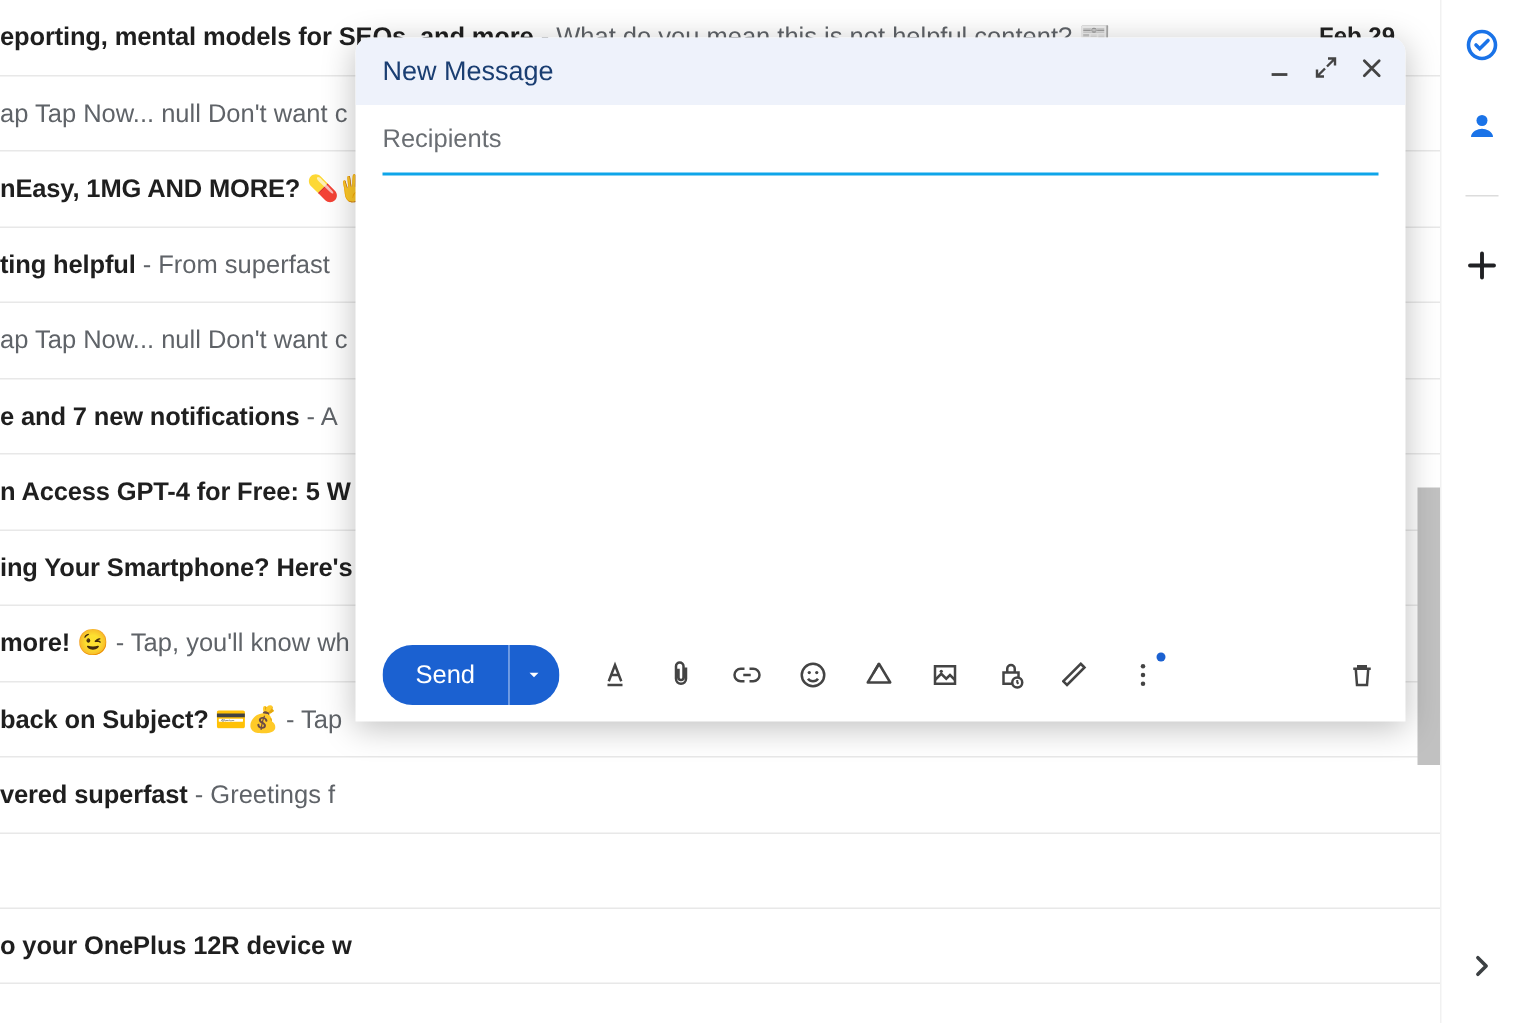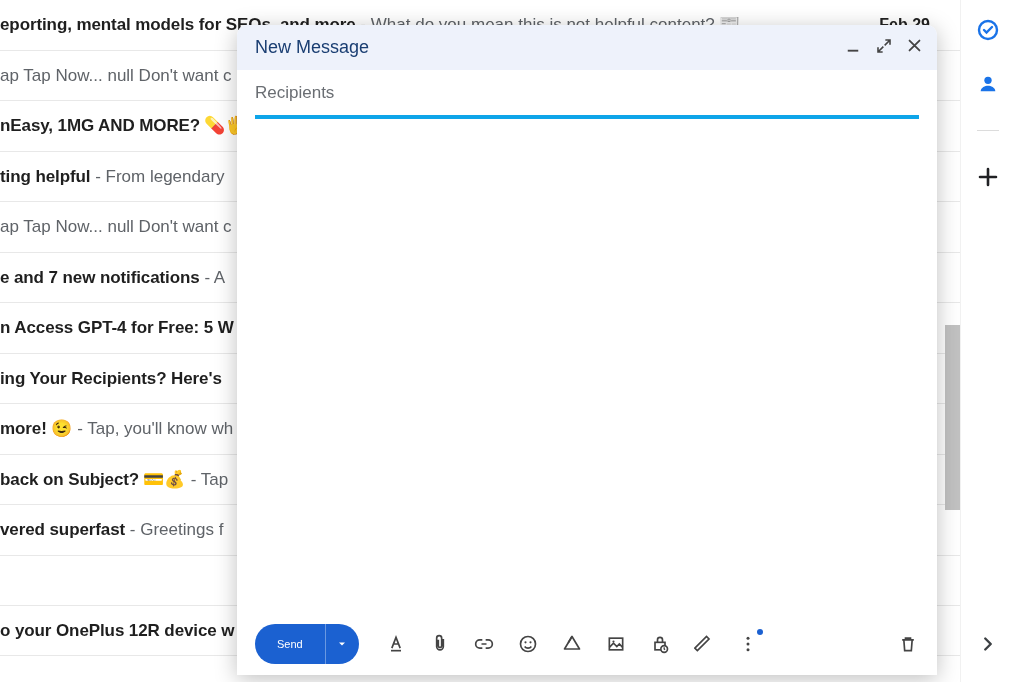--- a/index.html
+++ b/index.html
@@ -20,40 +20,40 @@
     
     .side-panel { position: absolute; top: 0; right: 0; width: 55px; height: 682px; background: #fff; border-left: 1px solid #f1f1f1; display: flex; flex-direction: column; align-items: center; padding-top: 18px; gap: 30px; }
     .side-icon { width: 24px; height: 24px; display: flex; align-items: center; justify-content: center; }
     .side-divider { width: 22px; height: 1px; background: #dcdcdc; margin: 4px 0; }
     .side-expander { position: absolute; bottom: 26px; right: 15px; width: 24px; height:24px; display:flex; align-items:center; justify-content:center; }
 
     
     .scroll-thumb { position: absolute; right: 55px; top: 325px; width: 15px; height: 185px; background: #c1c1c1; }
 
     
-    .compose { position: absolute; left: 237px; top: 25px; width: 700px; height: 650px; background: #fff; box-shadow: 0 4px 22px rgba(0,0,0,0.25); border-radius: 10px 10px 0 0; overflow: hidden; display:flex; flex-direction:column;justify-content:space-between; }
+    .compose { position: absolute; left: 237px; top: 25px; width: 700px; height: 456px; background: #fff; box-shadow: 0 4px 22px rgba(0,0,0,0.25); border-radius: 10px 10px 0 0; overflow: hidden; display:flex; flex-direction:column;justify-content:space-between; }
     .compose-header { background: #eef2fb; height: 45px; display: flex; align-items: center; justify-content: space-between; padding: 0 14px 0 18px; }
     .compose-title { color: #1a3e72; font-size: 18px; }
     .compose-header-right { display: flex; align-items: center; gap: 14px; }
     .compose-header-right svg, .compose-header-right .txt { color:#444; fill:#444; }
     .hclick { cursor:pointer; }
     
     .compose-fields { padding: 0 18px; }
-    .field-row { border-bottom: 4px solid #0ea5e9; padding: 13px 0 12px; }
+    .field-row { border-bottom: 2px solid #0ea5e9; padding: 13px 0 12px; }
     .field-input { width: 100%; border: none; outline: none; font-size: 17px; color:#222; }
     .field-input::placeholder { color: #6a6e73; }
     
     .compose-body { flex:1; padding: 10px 18px; }
     .body-area { width: 100%; height: 100%; border:none; outline:none; resize:none; font-size:15px; }
     
     .compose-toolbar { height: 62px; display: flex; align-items: center; padding: 0 18px; justify-content: space-between; }
     .toolbar-left { display:flex; align-items:center; gap: 22px; }
     
     .send-group { display:flex; align-items:center; height: 40px; border-radius: 20px; overflow:hidden; margin-right: 4px; }
-    .send-main { background: #1b61d1; color: #fff; font-size: 11px; font-weight: 500; border:none; height:40px; padding: 0 22px; cursor:pointer; }
+    .send-main { background: #1b61d1; color: #fff; font-size: 17px; font-weight: 500; border:none; height:40px; padding: 0 22px; cursor:pointer; }
     .send-split { background:#1b61d1; color:#fff; border:none; height:40px; width:34px; border-left:1px solid rgba(255,255,255,0.35); cursor:pointer; display:flex; align-items:center; justify-content:center; }
 
     .tb-icon { width: 22px; height:22px; display:flex; align-items:center; justify-content:center; cursor:pointer; position:relative; }
     .indicator-dot { position:absolute; top:-4px; right:-4px; width:6px; height:6px; border-radius:50%; background:#1b61d1; }
     
     .toolbar-right { display:flex; align-items:center; }
     
   </style>
 </head>
 <body>
@@ -66,33 +66,33 @@
         <div class="email-left"><span class="subject-part">eporting, mental models for SEOs, and more</span><span class="sep"> - </span><span class="preview-part">What do you mean this is not helpful content? 📰</span></div>
         <div class="email-date">Feb 29</div>
       </div>
       <div class="email-row">
         <div class="email-left"><span class="preview-part">ap Tap Now... null Don't want c</span></div>
       </div>
       <div class="email-row">
         <div class="email-left"><span class="subject-part">nEasy, 1MG AND MORE? 💊🖐</span></div>
       </div>
       <div class="email-row">
-        <div class="email-left"><span class="subject-part">ting helpful</span><span class="sep"> - </span><span class="preview-part">From legendary</span></div>
+        <div class="email-left"><span class="subject-part">ting helpful</span><span class="sep"> - </span><span class="preview-part">From superfast</span></div>
       </div>
       <div class="email-row">
         <div class="email-left"><span class="preview-part">ap Tap Now... null Don't want c</span></div>
       </div>
       <div class="email-row">
         <div class="email-left"><span class="subject-part">e and 7 new notifications</span><span class="sep"> - </span><span class="preview-part">A</span></div>
       </div>
       <div class="email-row">
         <div class="email-left"><span class="subject-part">n Access GPT-4 for Free: 5 W</span></div>
       </div>
       <div class="email-row">
-        <div class="email-left"><span class="subject-part">ing Your Recipients? Here's</span></div>
+        <div class="email-left"><span class="subject-part">ing Your Smartphone? Here's</span></div>
       </div>
       <div class="email-row">
         <div class="email-left"><span class="subject-part">more! 😉</span><span class="sep"> - </span><span class="preview-part">Tap, you'll know wh</span></div>
       </div>
       <div class="email-row">
         <div class="email-left"><span class="subject-part">back on Subject? 💳💰</span><span class="sep"> - </span><span class="preview-part">Tap </span></div>
       </div>
       <div class="email-row">
         <div class="email-left"><span class="subject-part">vered superfast</span><span class="sep"> - </span><span class="preview-part">Greetings f</span></div>
       </div>

